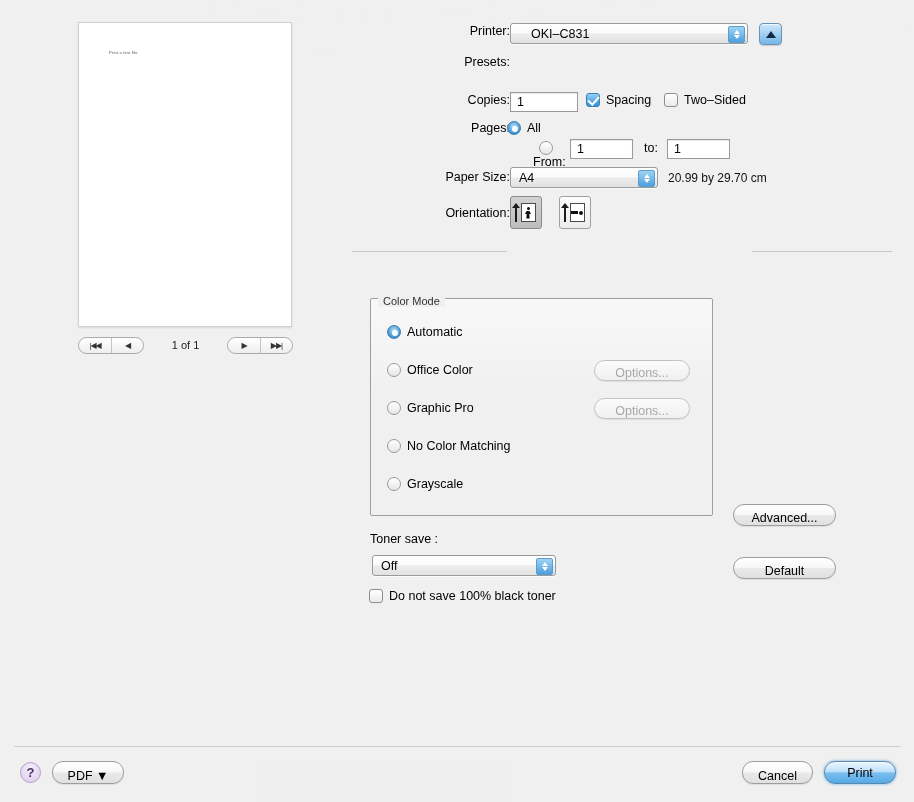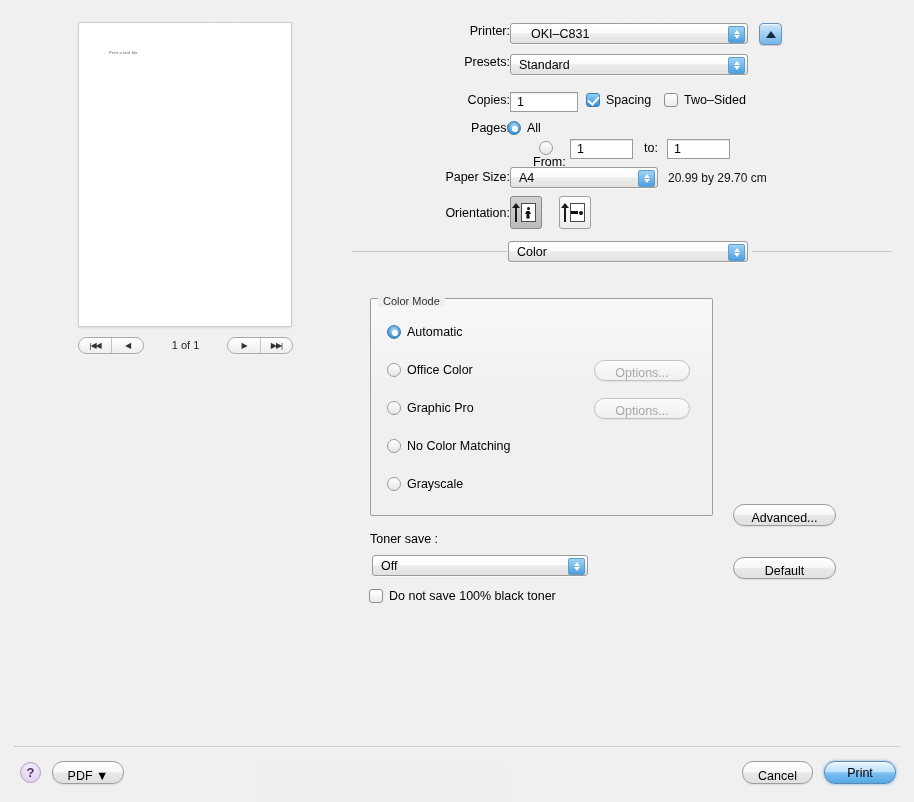--- a/index.html
+++ b/index.html
@@ -331,27 +331,20 @@
         <i class="dn"></i>
       </span>
   </div>
   <div class="updown-btn" style="left:759px; top:23px;">
     <i></i>
   </div>
 
   <div class="row" style="left:380px; top:55px; width:130px;">
     <div class="lbl" style="width:130px;">Presets:</div>
   </div>
-  <div class="popup" style="position:absolute; left:510px; top:54px; width:238px;">
-    <span>Standard</span>
-    <span class="arrows">
-        <i class="up"></i>
-        <i class="dn"></i>
-      </span>
-  </div>
 
   <div class="row" style="left:380px; top:93px; width:130px;">
     <div class="lbl" style="width:130px;">Copies:</div>
   </div>
   <div class="txtfield" style="position:absolute; left:510px; top:92px; width:68px;">
     <span>1</span>
   </div>
   <div class="row" style="left:586px; top:93px;">
     <span class="cbx on"></span>
     <span class="ck-label">Spacing</span>
@@ -408,27 +401,20 @@
     <span class="sheeticon">
       <span class="landmark">
         <span class="bar"></span>
           <span class="dot"></span>
       </span>
     </span>
   </div>
 
   <div class="sep-left" style="left:352px; width:155px;"></div>
   <div class="sep-right" style="left:752px; width:140px;"></div>
-  <div class="popup" style="position:absolute; left:508px; top:241px; width:240px;">
-    <span>Color</span>
-    <span class="arrows">
-        <i class="up"></i>
-        <i class="dn"></i>
-      </span>
-  </div>
 
   <div class="groupbox" style="left:370px; top:298px; width:343px; height:218px;"></div>
   <div class="group-title" style="left:378px; top:295px;text-align:center;">Color Mode</div>
 
   <div class="row" style="left:387px; top:325px;">
     <span class="rad on"></span>
     <span class="ck-label">Automatic</span>
   </div>
 
   <div class="row" style="left:387px; top:363px;">
@@ -451,21 +437,21 @@
     <span class="rad"></span>
     <span class="ck-label">No Color Matching</span>
   </div>
 
   <div class="row" style="left:387px; top:477px;">
     <span class="rad"></span>
     <span class="ck-label">Grayscale</span>
   </div>
 
   <div style="position:absolute; left:370px; top:532px; font-size:12.5px;">Toner save :</div>
-  <div class="popup" style="position:absolute; left:372px; top:555px; width:216px;">
+  <div class="popup" style="position:absolute; left:372px; top:555px; width:184px;">
     <span>Off</span>
     <span class="arrows">
         <i class="up"></i>
         <i class="dn"></i>
       </span>
   </div>
   <div class="row" style="left:369px; top:589px;">
     <span class="cbx"></span>
     <span class="ck-label">Do not save 100% black toner</span>
   </div>

